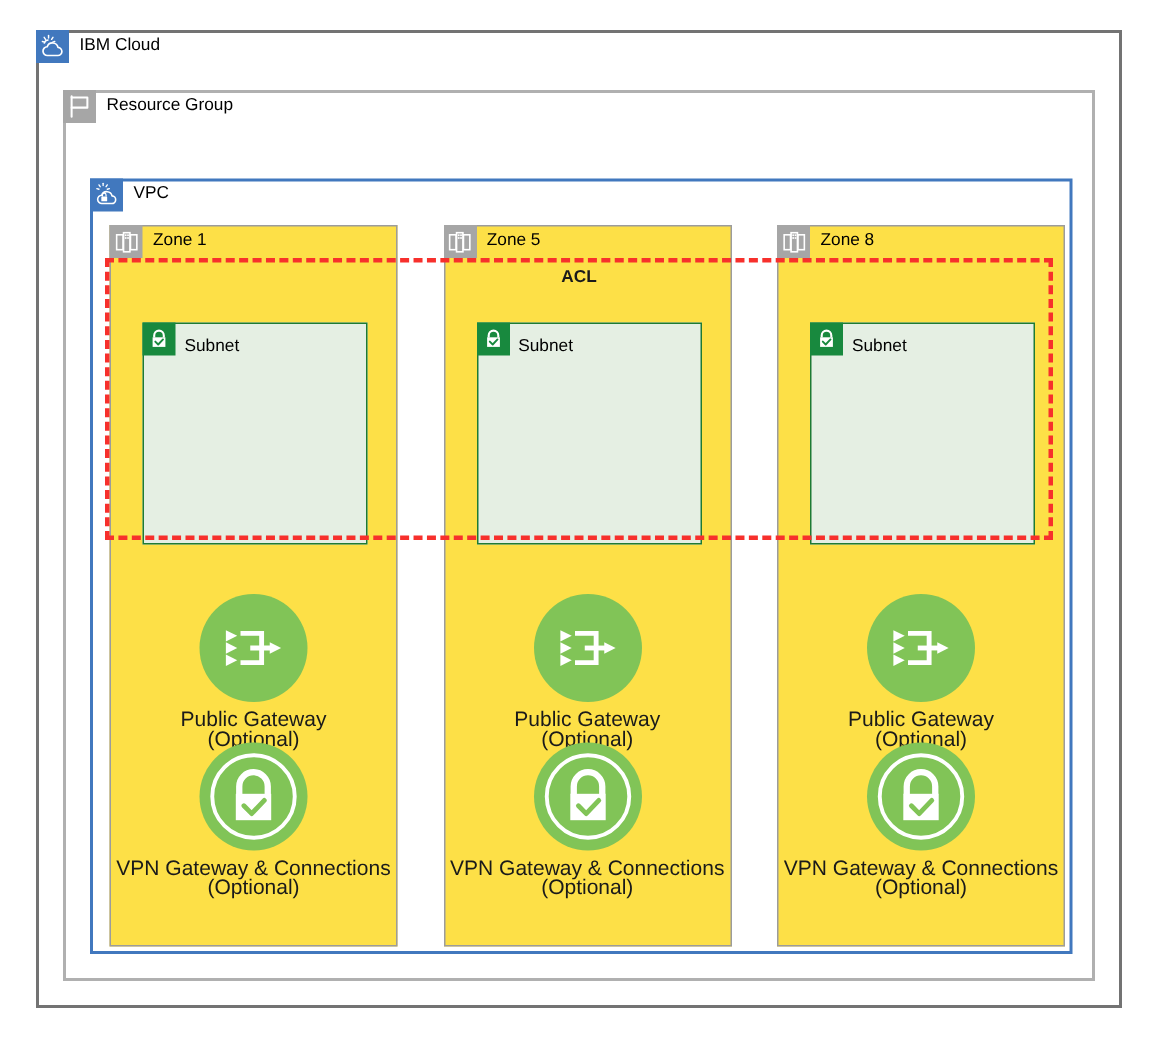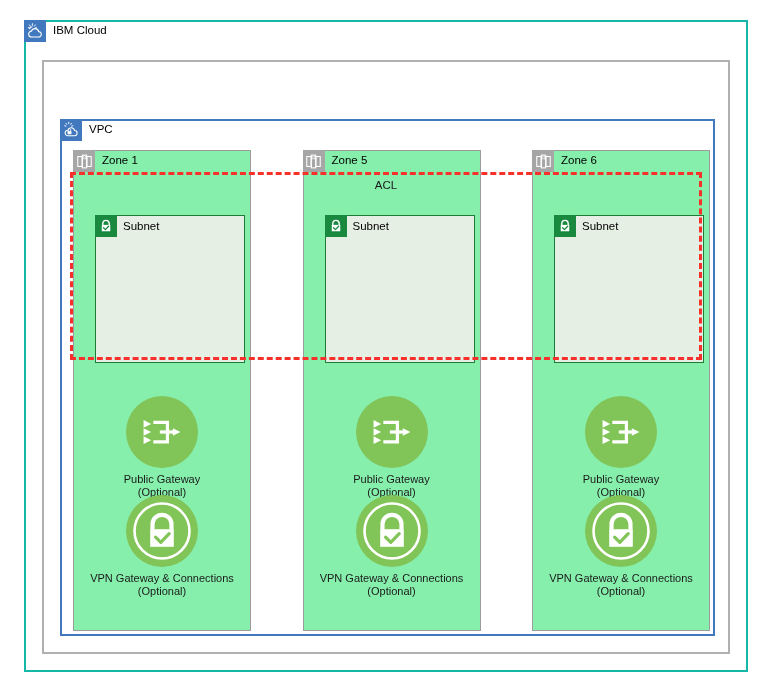--- a/index.html
+++ b/index.html
@@ -19,21 +19,21 @@
     overflow: hidden;
   }
 
   
   #ibm-cloud-container {
     position: absolute;
     left: 24px;
     top: 20px;
     width: 724px;
     height: 652px;
-    border: 2px solid #14b8a6;
+    border: 2px solid #737373;
     background: #ffffff;
   }
   .group-tab {
     position: absolute;
     display: flex;
     align-items: center;
     height: 22px;
     padding-right: 8px;
   }
   .group-tab .tab-label {
@@ -86,43 +86,43 @@
     position: absolute;
     left: 11px;
     top: 29px;
     width: 637px;
     height: 481px;
     display: flex;
     justify-content: space-between;
   }
   .zone-panel {
     position: relative;
-    width: 178px;
+    width: 192px;
     height: 481px;
-    background: #86efac;
+    background: #fde047;
     border: 1px solid #9c9c9c;
   }
   .zone-tab { left: -1px; top: -1px; }
 
   
   .subnet-box {
     position: absolute;
     left: 21px;
     top: 64px;
     width: 150px;
     height: 148px;
     background: #e5efe3;
     border: 1px solid #1e7a34;
   }
   .subnet-tab {
     position: absolute;
     left: -1px;
     top: -1px;
     display: flex;
-    align-items: center;
+    align-items: flex-end;
     height: 22px;
   }
   .subnet-icon-box {
     width: 22px;
     height: 22px;
     flex: 0 0 22px;
     background: #18893e;
     display: flex;
     align-items: center;
     justify-content: center;
@@ -153,21 +153,21 @@
     display: flex;
     align-items: center;
     justify-content: center;
   }
   .node-circle-solid { background: #81c457; }
   .node-circle-ring  { background: #81c457; }
 
   .node-label {
     margin-top: 5px;
     text-align: center;
-    font-size: 11px;
+    font-size: 14px;
     line-height: 13px;
     color: #1a1a1a;
     white-space: nowrap;
   }
 
   
   #acl-box {
     position: absolute;
     left: 70px;
     top: 172px;
@@ -179,20 +179,21 @@
   }
   #acl-label {
     position: absolute;
     left: 0;
     top: 4px;
     width: 100%;
     text-align: center;
     font-size: 11.5px;
     color: #1a1a1a;
     z-index: 31;
+    font-weight: bold;
   }
 </style>
 </head>
 <body>
 
 <div id="ibm-cloud-container">
 
   <div class="group-tab" id="ibm-cloud-tab">
     <span class="tab-icon-box tab-blue">
       <svg width="18" height="18" viewBox="0 0 24 24">
@@ -205,20 +206,31 @@
         </g>
         <path d="M8.5 6.2a4.0 4.0 0 0 0-3.9 3.2" stroke="#ffffff" stroke-width="1.4" fill="none"></path>
         <path d="M7.6 20.0h9.0a3.6 3.6 0 0 0 0.3-7.2 5.0 5.0 0 0 0-9.6-0.6 3.9 3.9 0 0 0 0.3 7.8z" fill="none" stroke="#ffffff" stroke-width="1.5" stroke-linejoin="round"></path>
       </svg>
     </span>
     <span class="tab-label">IBM Cloud</span>
   </div>
 
   <div id="resource-group-container">
 
+    <div class="group-tab" id="resource-group-tab">
+      <span class="tab-icon-box tab-gray">
+        <svg width="18" height="18" viewBox="0 0 24 24">
+          <g fill="none" stroke="#ffffff" stroke-width="1.8" stroke-linejoin="round" stroke-linecap="round">
+            <line x1="5" y1="3" x2="5" y2="21"></line>
+            <polyline points="5,4 19,4 19,13 5,13"></polyline>
+          </g>
+        </svg>
+      </span>
+      <span class="tab-label">Resource Group</span>
+    </div>
 
     <div id="vpc-container">
 
       <div class="group-tab" id="vpc-tab">
         <span class="tab-icon-box tab-blue">
           <svg width="18" height="18" viewBox="0 0 24 24">
             <g stroke="#ffffff" stroke-width="1.2" fill="none" stroke-linecap="round">
               <line x1="9" y1="1.6" x2="9" y2="3.6"></line>
               <line x1="5.3" y1="3.0" x2="6.4" y2="4.6"></line>
               <line x1="12.7" y1="3.0" x2="11.6" y2="4.6"></line>
@@ -387,21 +399,21 @@
                   <rect x="15.5" y="5" width="6" height="14"></rect>
                 </g>
                 <g fill="#ffffff">
                   <rect x="10.2" y="4.6" width="1.6" height="1.6"></rect>
                   <rect x="12.4" y="4.6" width="1.6" height="1.6"></rect>
                   <rect x="10.2" y="7.2" width="1.6" height="1.6"></rect>
                   <rect x="12.4" y="7.2" width="1.6" height="1.6"></rect>
                 </g>
               </svg>
             </span>
-            <span class="tab-label">Zone 6</span>
+            <span class="tab-label">Zone 8</span>
           </div>
 
           <div class="subnet-box">
             <div class="subnet-tab">
               <span class="subnet-icon-box">
                 <svg width="16" height="16" viewBox="0 0 24 24">
                   <path d="M7.2 10.5v-2.1a4.8 4.8 0 0 1 9.6 0v2.1" fill="none" stroke="#ffffff" stroke-width="2.1"></path>
                   <rect x="5.6" y="10.3" width="12.8" height="9.6" fill="#ffffff"></rect>
                   <polyline points="8.3,14.6 11.2,17.5 16.0,12.4" fill="none" stroke="#18893e" stroke-width="1.9" stroke-linecap="round" stroke-linejoin="round"></polyline>
                 </svg>

